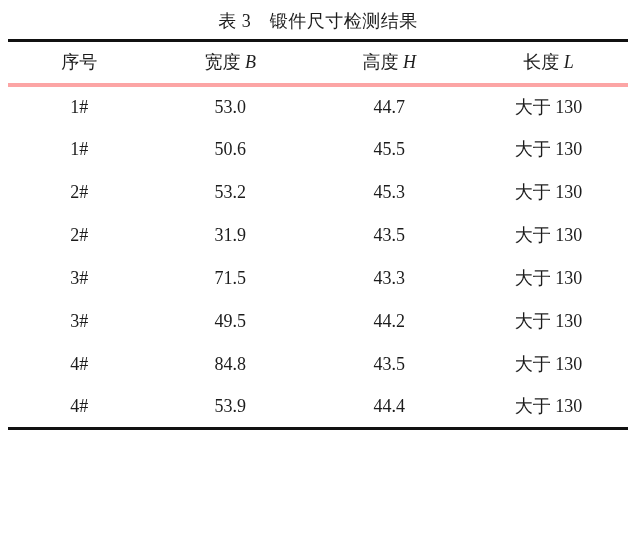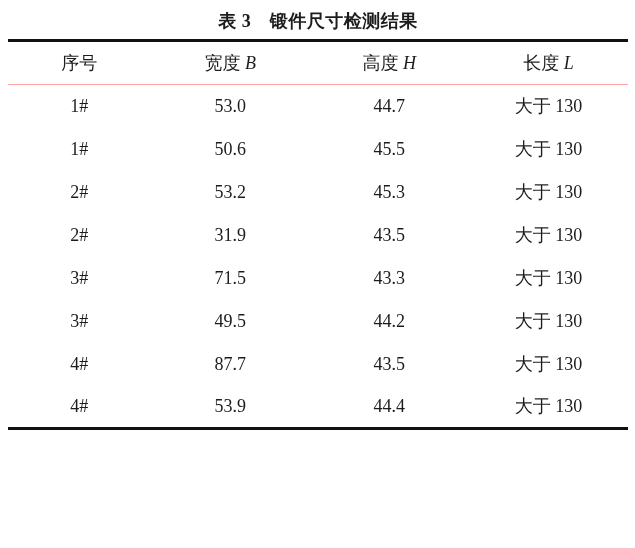--- a/index.html
+++ b/index.html
@@ -12,42 +12,42 @@
   }
   .table-wrap {
     position: absolute;
     left: 8px; top: 0;
     width: 620px;
   }
   .table-title {
     height: 39px;
     line-height: 42px;
     text-align: center;
-    font-weight: bold;
+    font-weight: normal;
     font-size: 18px;
     letter-spacing: 0.5px;
   }
   table.paper-table {
     width: 100%;
     border-collapse: collapse;
     border-top: 3px solid #111;
     border-bottom: 3px solid #111;
     font-size: 18px;
   }
   table.paper-table th, table.paper-table td {
     text-align: center;
     vertical-align: middle;
     font-weight: normal;
     padding: 0;
   }
   col.c1 { width: 23%; }
   col.c2, col.c3, col.c4 { width: 25.67%; }
   tr.header-row th {
     height: 44px;
-    border-bottom: 1px solid #fca5a5;
+    border-bottom: 4px solid #fca5a5;
   }
   tr.data-row td { height: 43px; }
   tr.req-row td { height: 104px; }
   .var { font-style: italic; }
   .tol {
     display: inline-flex;
     flex-direction: column;
     font-size: 10.5px;
     line-height: 1.15;
     vertical-align: -7px;
@@ -109,21 +109,21 @@
         <td>大于 130</td>
       </tr>
       <tr class="data-row">
         <td>3#</td>
         <td>49.5</td>
         <td>44.2</td>
         <td>大于 130</td>
       </tr>
       <tr class="data-row">
         <td>4#</td>
-        <td>87.7</td>
+        <td>84.8</td>
         <td>43.5</td>
         <td>大于 130</td>
       </tr>
       <tr class="data-row">
         <td>4#</td>
         <td>53.9</td>
         <td>44.4</td>
         <td>大于 130</td>
       </tr>
     </tbody>

